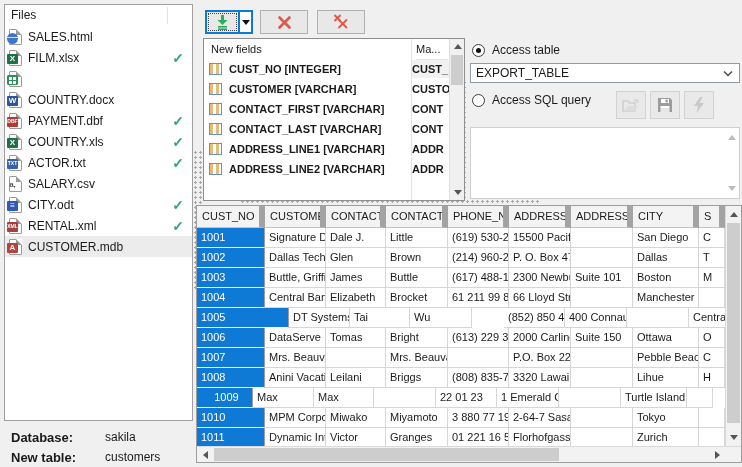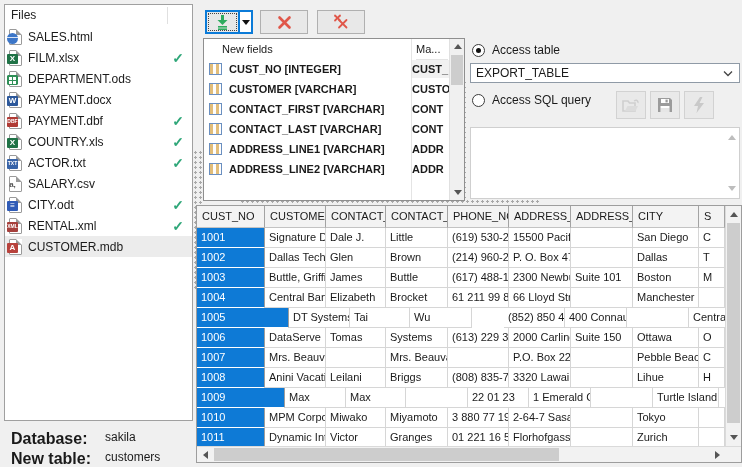--- a/index.html
+++ b/index.html
@@ -35,21 +35,21 @@
     background-image:linear-gradient(#2f8f57 1px,transparent 1px),linear-gradient(90deg,#2f8f57 1px,transparent 1px);
     background-size:4px 4px; }
   .b-doc { background:#2b579a; }
   .b-dbf { background:#b03a34; font-size:5px; }
   .b-txt { background:#3763a8; font-size:5px; }
   .b-csv { background:transparent; color:#555; font-size:8px; }
   .b-odt { background:#2f5bb7; font-size:8px; }
   .b-xml { background:#a6403c; font-size:5px; }
   .b-mdb { background:#b8423c; }
   .footer-row { position:absolute; left:11px; width:230px; height:14px; }
-  .footer-row .lab { font-weight:bold; font-size:16px; }
+  .footer-row .lab { font-weight:bold; font-size:13px; }
   .footer-row .val { position:absolute; left:94px; font-size:12px; font-weight:normal; }
   
   .tb-btn { position:absolute; top:10px; height:24px; background:#e8e8e8;
     border:1px solid #b0b0b0; display:flex; align-items:center; justify-content:center; }
   .split-btn { left:205px; width:48px; border:2px solid var(--focus,#0b7bd8); background:#e8e8e8;
     padding:0; display:flex; align-items:stretch; }
   .split-main { position:relative; flex:1; display:flex; align-items:center; justify-content:center; }
   .split-main::after { content:''; position:absolute; inset:1px; border:1px dotted #444; }
   .split-arrow { width:13px; border-left:2px solid var(--focus,#0b7bd8); background:#fff;
     display:flex; align-items:center; justify-content:center; }
@@ -59,21 +59,21 @@
   .grip { background-image:radial-gradient(circle,#a8a8a8 1px,transparent 1.4px);
     background-size:5px 5px; position:absolute; }
   .grip-v1 { left:193px; top:150px; width:9px; height:140px; }
   .grip-h1 { left:240px; top:199px; width:300px; height:8px; }
   .grip-v2 { left:459px; top:80px;  width:7px; height:118px; }
   
   .fields-list { position:absolute; left:203px; top:38px; width:262px; height:163px;
     background:#fff; border:1px solid #8f8f8f; overflow:hidden; }
   .fl-divider { position:absolute; left:207px; top:0; bottom:0; border-left:1px solid #e4e4e4; }
   .fl-header { position:relative; height:20px; line-height:20px; }
-  .fl-header .fh1 { position:absolute; left:18px; }
+  .fl-header .fh1 { position:absolute; left:7px; }
   .fl-header .fh2 { position:absolute; left:212px; border-bottom:1px solid #e4e4e4; right:16px; }
   .field-row { position:relative; height:20px; display:flex; align-items:center; }
   .tbl-icon { width:13px; height:12px; margin-left:5px; border:1px solid #6a8fc0; flex:0 0 13px;
     background:repeating-linear-gradient(90deg,#e2bd79 0 3px,#fdfdfd 3px 5.5px);
     background-color:#fff; }
   .field-label { margin-left:7px; font-weight:bold; white-space:nowrap; }
   .mapped-cell { position:absolute; left:208px; width:38px; font-weight:bold;
     overflow:hidden; white-space:nowrap; }
   .mapped-cell.hot { background:#f1f1f1; left:208px; padding:3px 0; }
   .fl-scroll { position:absolute; right:0; top:0; bottom:0; width:15px; background:#f0f0f0;
@@ -98,21 +98,21 @@
   .combo-chevron { position:absolute; right:6px; top:6px; }
   .act-btn { position:absolute; top:91px; width:30px; height:28px; background:#e9e9e9;
     border:1px solid #d2d2d2; display:flex; align-items:center; justify-content:center; }
   .sql-area { position:absolute; left:470px; top:127px; width:270px; height:72px;
     background:#fff; border:1px solid #cfcfcf; }
   .sql-scroll { position:absolute; right:0; top:0; bottom:0; width:16px; background:#fff; }
   
   .grid { position:absolute; left:196px; top:205px; width:546px; height:258px;
     background:#fff; border:1px solid #9d9d9d; overflow:hidden; }
   .grid-header { display:flex; height:22px; background:#f3f3f3; }
-  .gh { border-right:1px solid #a3a3a3; border-bottom:1px solid #c3c3c3; padding:0 0 0 5px;
+  .gh { border-right:6px solid #a3a3a3; border-bottom:1px solid #c3c3c3; padding:0 0 0 5px;
     line-height:21px; white-space:nowrap; overflow:hidden; flex:0 0 auto; }
   .grid-row { display:flex; height:20px; }
   .gc { border-right:1px solid #d6d6d6; border-bottom:1px solid #d6d6d6; padding:0 0 0 4px;
     line-height:19px; white-space:nowrap; overflow:hidden; flex:0 0 auto; }
   .gc.idc { background:var(--sel,#0e7ad6); color:#fff; border-right-color:#9d9d9d; border-bottom-color:#fff; }
   .grid-vscroll { position:absolute; right:0; top:0; bottom:16px; width:16px;
     background:#f2f2f2; border-left:1px solid #dadada; }
   .gv-thumb { position:absolute; left:1px; right:1px; top:17px; height:200px; background:#cdcdcd; }
   .grid-hscroll { position:absolute; left:0; right:0; bottom:0; height:16px;
     background:#f2f2f2; border-top:1px solid #dadada; }
@@ -137,27 +137,26 @@
         <span class="file-icon">
           <span class="badge b-xl">X</span>
         </span>
         <span class="file-name">FILM.xlsx</span>
         <span class="file-check">✓</span>
       </div>
       <div class="file-item">
         <span class="file-icon">
           <span class="badge b-ods"></span>
         </span>
-        <span class="file-name">DEPARTMENT.ods</span>
       </div>
       <div class="file-item">
         <span class="file-icon">
           <span class="badge b-doc">W</span>
         </span>
-        <span class="file-name">PAYMENT.docx</span>
+        <span class="file-name">COUNTRY.docx</span>
       </div>
       <div class="file-item">
         <span class="file-icon">
           <span class="badge b-dbf">DBF</span>
         </span>
         <span class="file-name">PAYMENT.dbf</span>
         <span class="file-check">✓</span>
       </div>
       <div class="file-item">
         <span class="file-icon">
@@ -406,21 +405,21 @@
         <div class="gc" style="width: 61px; margin-left: 32px;">(852) 850 4</div>
         <div class="gc" style="width: 62px;">400 Connau</div>
         <div class="gc" style="width: 62px;"></div>
         <div class="gc" style="width: 66px;">Central Hong</div>
         <div class="gc" style="width: 26px;"></div>
       </div>
       <div class="grid-row">
         <div class="gc idc" style="width: 68px;">1006</div>
         <div class="gc" style="width: 61px;">DataServe In</div>
         <div class="gc" style="width: 60px;">Tomas</div>
-        <div class="gc" style="width: 62px;">Systems</div>
+        <div class="gc" style="width: 62px;">Bright</div>
         <div class="gc" style="width: 61px;">(613) 229 3</div>
         <div class="gc" style="width: 62px;">2000 Carling</div>
         <div class="gc" style="width: 62px;">Suite 150</div>
         <div class="gc" style="width: 66px;">Ottawa</div>
         <div class="gc" style="width: 26px;">O</div>
       </div>
       <div class="grid-row">
         <div class="gc idc" style="width: 68px;">1007</div>
         <div class="gc" style="width: 61px;">Mrs. Beauva</div>
         <div class="gc" style="width: 60px;"></div>
@@ -436,21 +435,21 @@
         <div class="gc" style="width: 61px;">Anini Vacati</div>
         <div class="gc" style="width: 60px;">Leilani</div>
         <div class="gc" style="width: 62px;">Briggs</div>
         <div class="gc" style="width: 61px;">(808) 835-7</div>
         <div class="gc" style="width: 62px;">3320 Lawai</div>
         <div class="gc" style="width: 62px;"></div>
         <div class="gc" style="width: 66px;">Lihue</div>
         <div class="gc" style="width: 26px;">H</div>
       </div>
       <div class="grid-row">
-        <div class="gc idc" style="width: 88px;">1009</div>
+        <div class="gc idc" style="width: 56px; text-align: center;">1009</div>
         <div class="gc" style="width: 61px;">Max</div>
         <div class="gc" style="width: 60px;">Max</div>
         <div class="gc" style="width: 62px;"></div>
         <div class="gc" style="width: 61px;">22 01 23</div>
         <div class="gc" style="width: 62px;">1 Emerald C</div>
         <div class="gc" style="width: 62px;"></div>
         <div class="gc" style="width: 66px;">Turtle Island</div>
         <div class="gc" style="width: 26px;"></div>
       </div>
       <div class="grid-row">

